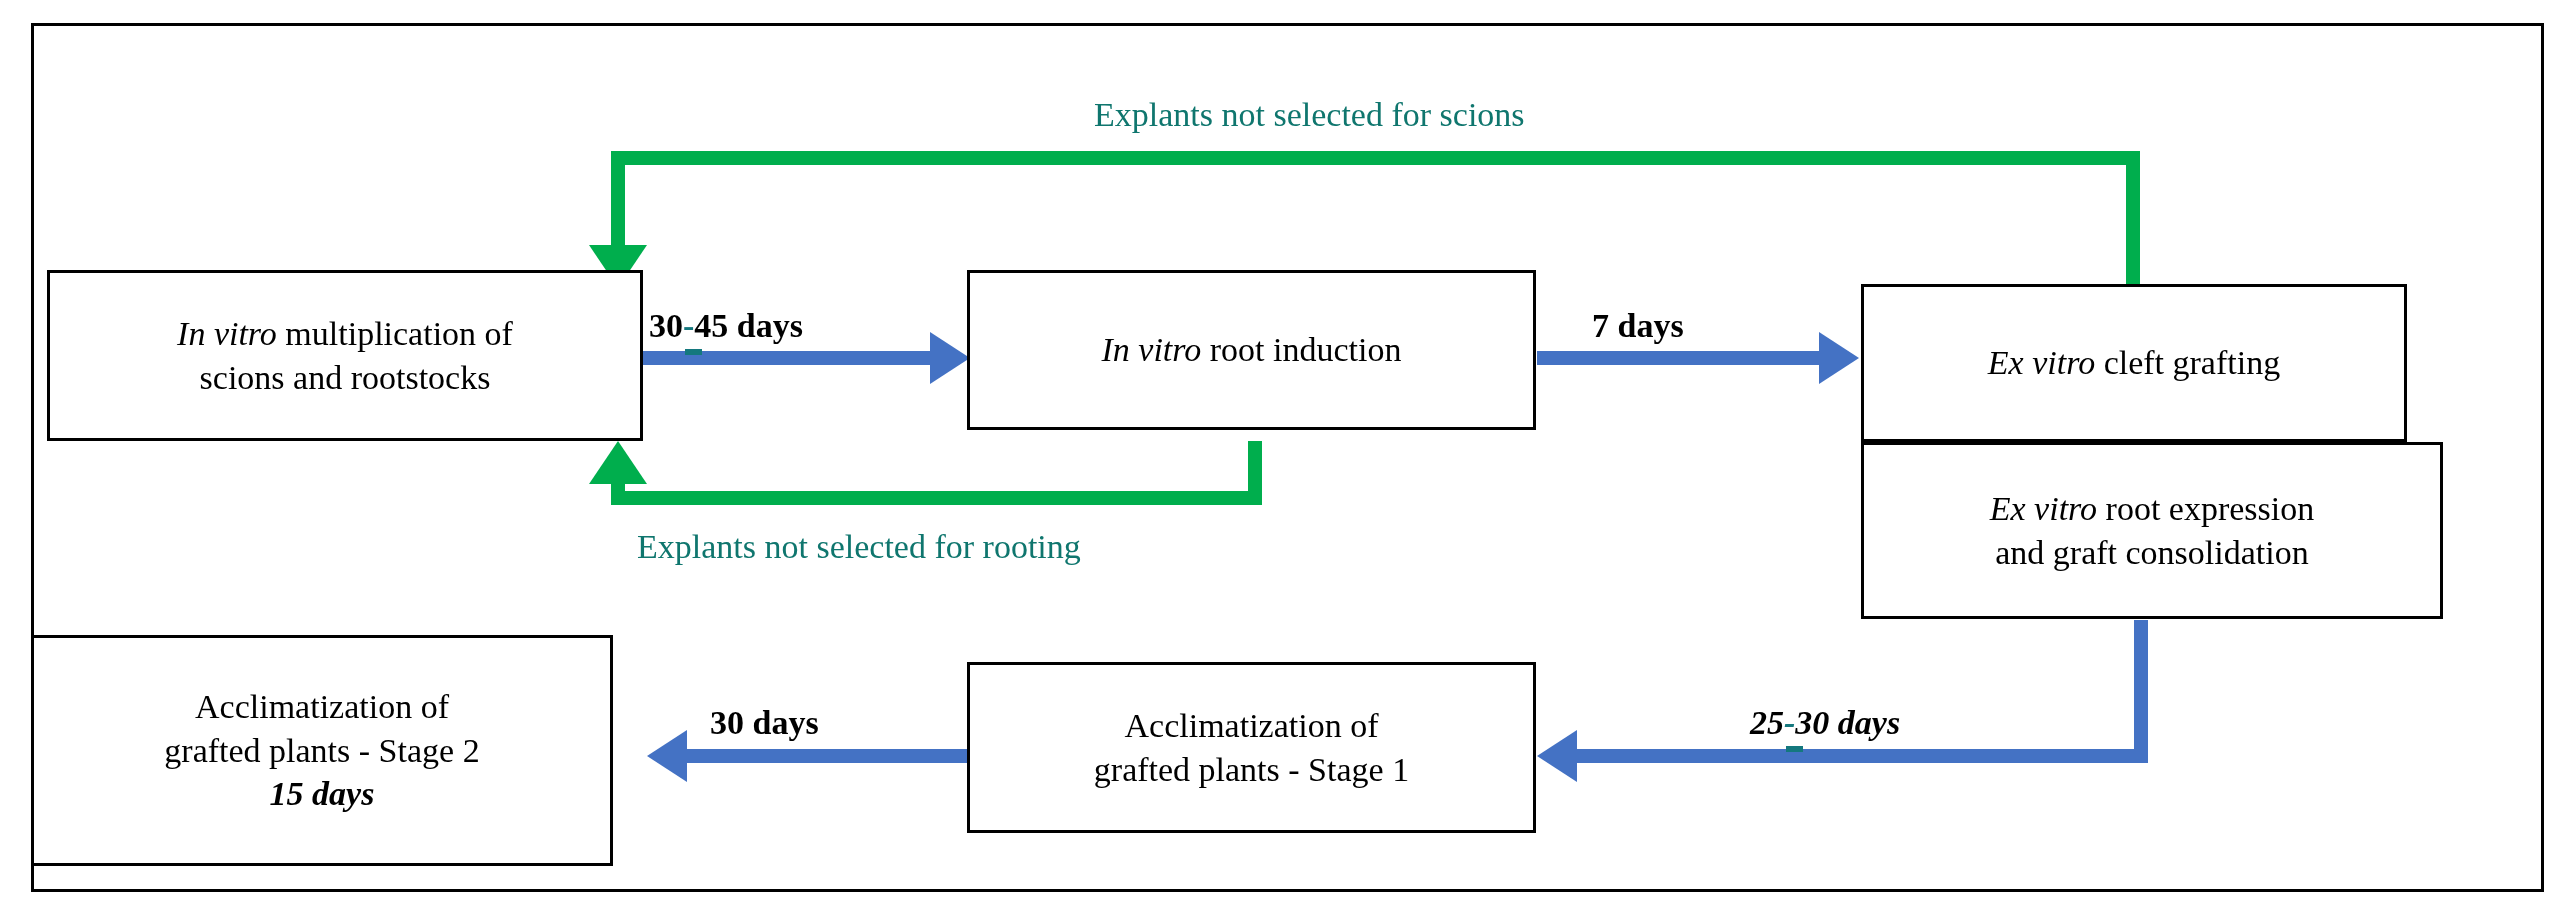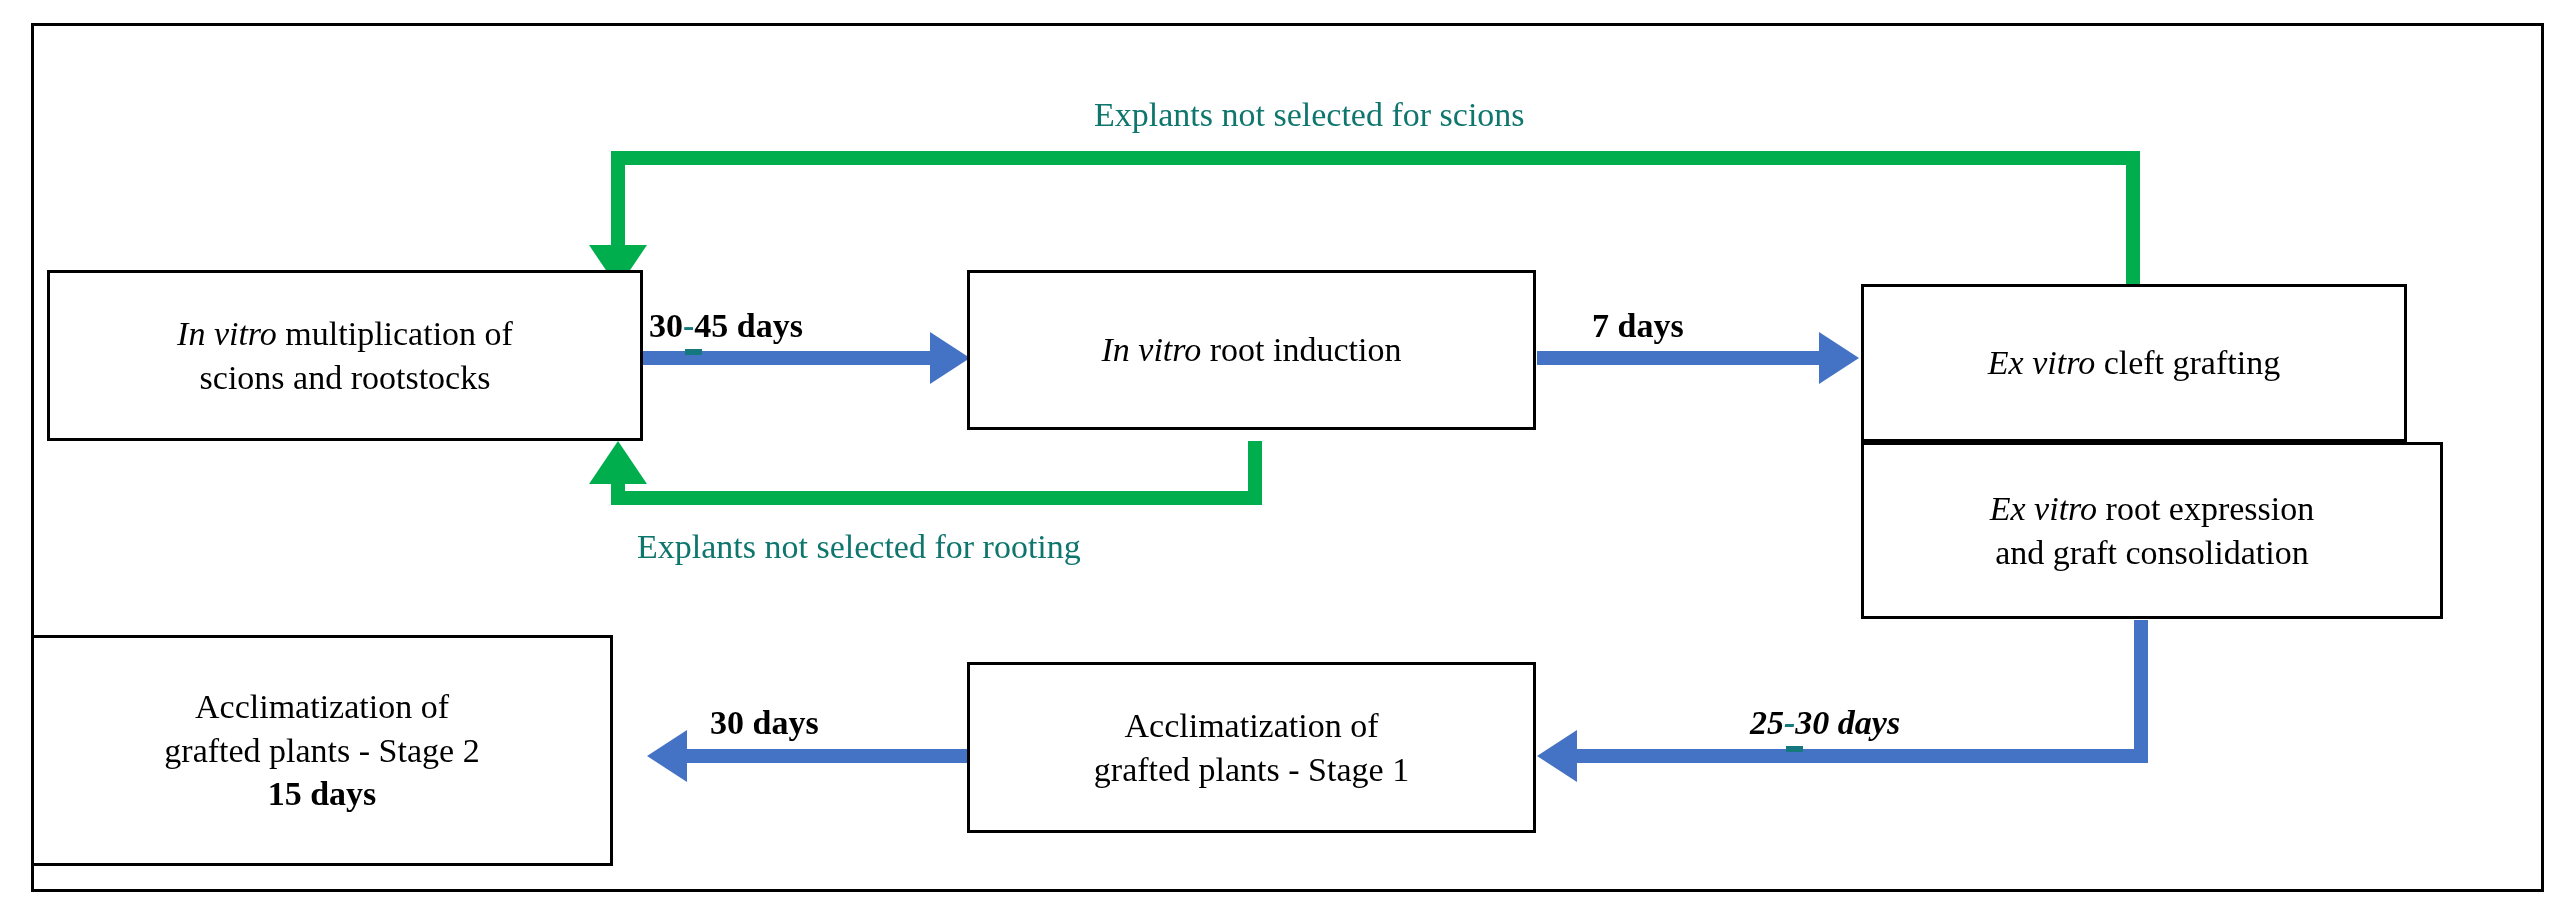--- a/index.html
+++ b/index.html
@@ -39,21 +39,21 @@
     align-items: center;
     justify-content: center;
     text-align: center;
     font-size: 34px;
     line-height: 1.28;
     color: #000000;
     z-index: 6;
   }
   .box .ln { display: block; white-space: nowrap; }
   .box em { font-style: italic; }
-  .box .bold { font-weight: bold; }
+  .box .bold { font-weight: bold; font-style: italic; }
 
   #box-multiplication { left:  47px; top: 270px; width: 596px; height: 171px; }
   #box-root-induction { left: 967px; top: 270px; width: 569px; height: 160px; }
   #box-cleft-grafting { left: 1861px; top: 284px; width: 546px; height: 158px; }
   #box-root-expression{ left: 1861px; top: 442px; width: 582px; height: 177px; }
   #box-acclim-stage2  { left:  31px; top: 635px; width: 582px; height: 231px; }
   #box-acclim-stage1  { left: 967px; top: 662px; width: 569px; height: 171px; }
 
   
   .seg { position: absolute; z-index: 3; }

